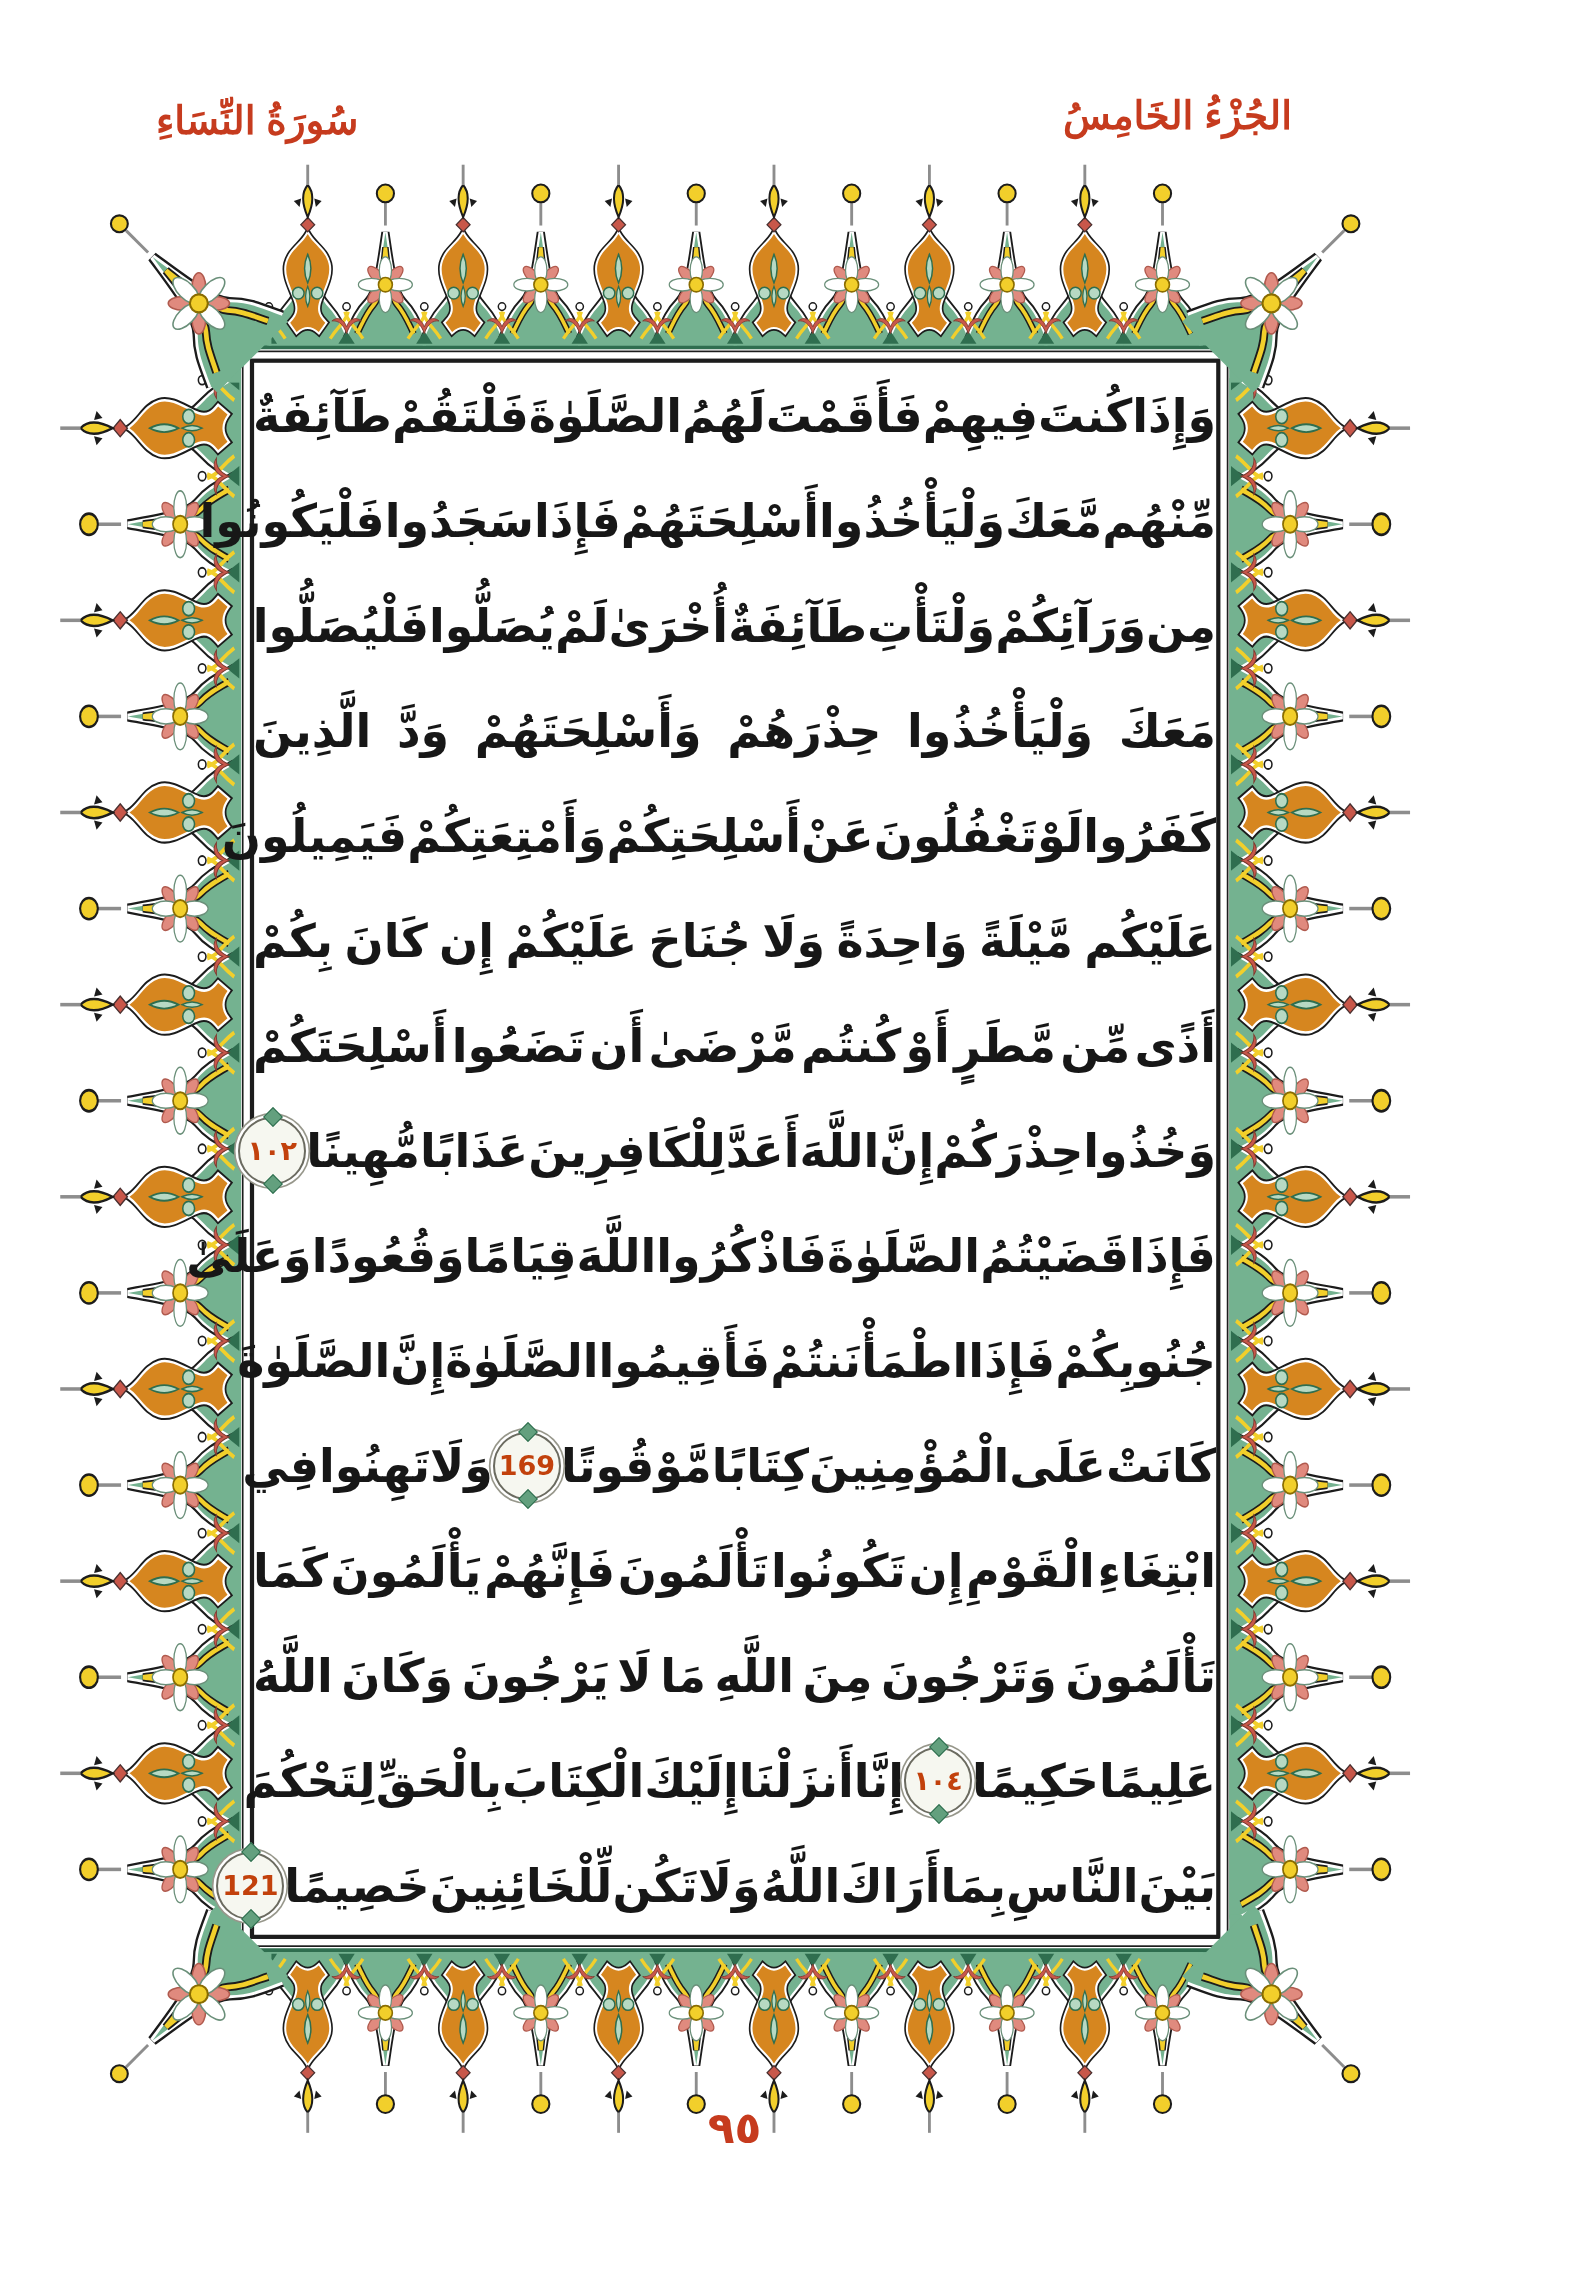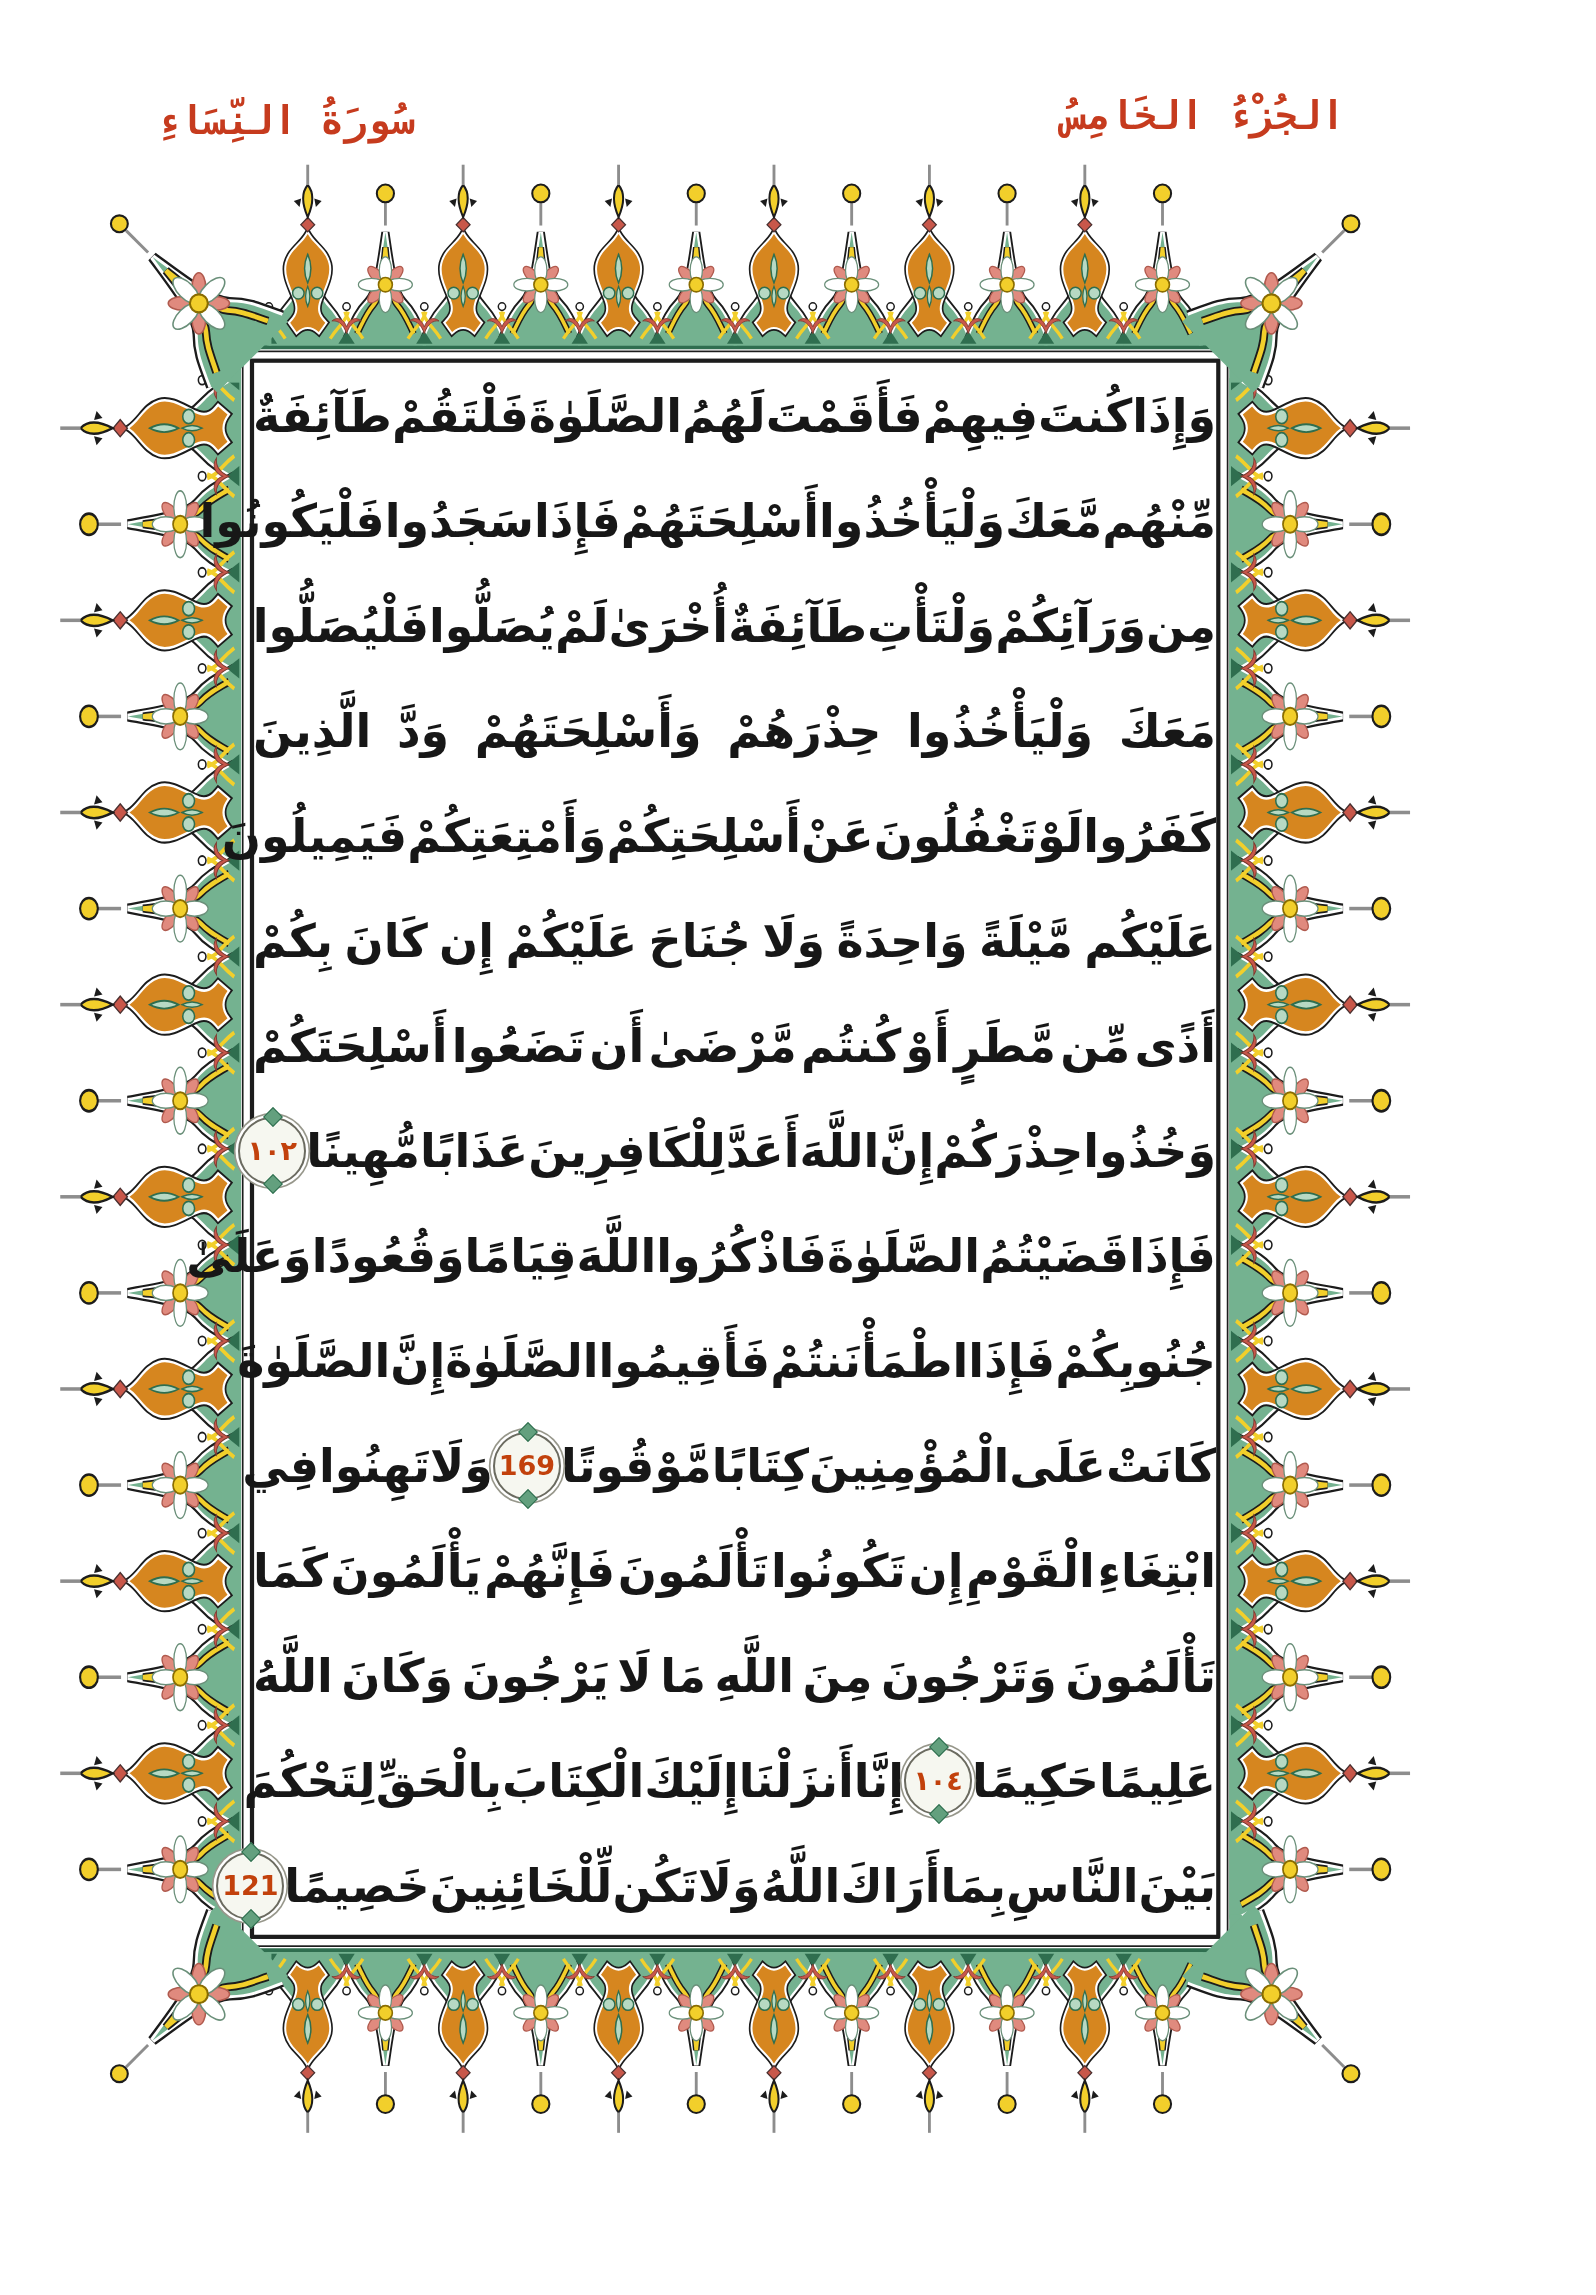--- a/index.html
+++ b/index.html
@@ -1,20 +1,20 @@
 <!DOCTYPE html>
 <html lang="ar" style="font-size:13.5px"><head>
 <meta charset="utf-8">
 <style>
   html,body{margin:0;padding:0;}
   body{width:1597px;height:2295px;background:#ffffff;position:relative;overflow:hidden;
        font-family:"DejaVu Sans",sans-serif;}
   #page{position:absolute;inset:0;}
   .hdr{position:absolute;direction:rtl;font-weight:bold;font-size:39px;color:#c63b1e;
-       font-family:Liberation Mono, monospace;white-space:nowrap;}
+       font-family:Liberation Sans, sans-serif;white-space:nowrap;}
   #hdrL{left:156px;top:98px;}
   #hdrR{left:1063px;top:93px;text-align:right;}
   #borderSvg{position:absolute;left:0;top:0;}
   #qtext{position:absolute;left:253px;top:363px;width:963px;height:1571px;direction:rtl;}
   .qline{display:flex;justify-content:space-between;align-items:center;height:105px;
          font-family:"DejaVu Sans",sans-serif;font-weight:bold;font-size:46px;color:#171717;
          white-space:nowrap;}
   .word{display:inline-block;}
   .ayah{flex:0 0 auto;width:64px;height:64px;border-radius:50%;background:#f6f7f0;
         border:2.5px solid #6b6b60;box-shadow:0 0 0 2.5px #ffffff,0 0 0 4.2px #97978b;
@@ -307,14 +307,15 @@
         <span class="word">أَرَاكَ</span>
         <span class="word">اللَّهُ</span>
         <span class="word">وَلَا</span>
         <span class="word">تَكُن</span>
         <span class="word">لِّلْخَائِنِينَ</span>
         <span class="word">خَصِيمًا</span>
         <span class="ayah">121</span>
       </div>
     </div>
 
+  <div id="pageno">٩٥</div>
 </div>
 
 
 </body></html>

